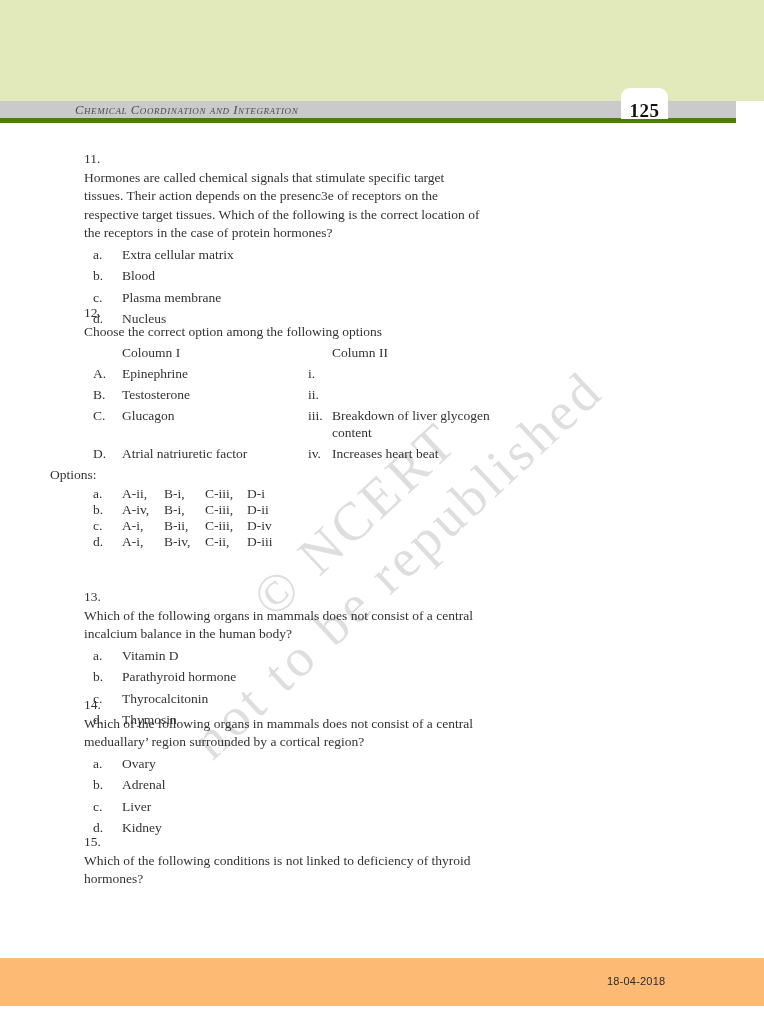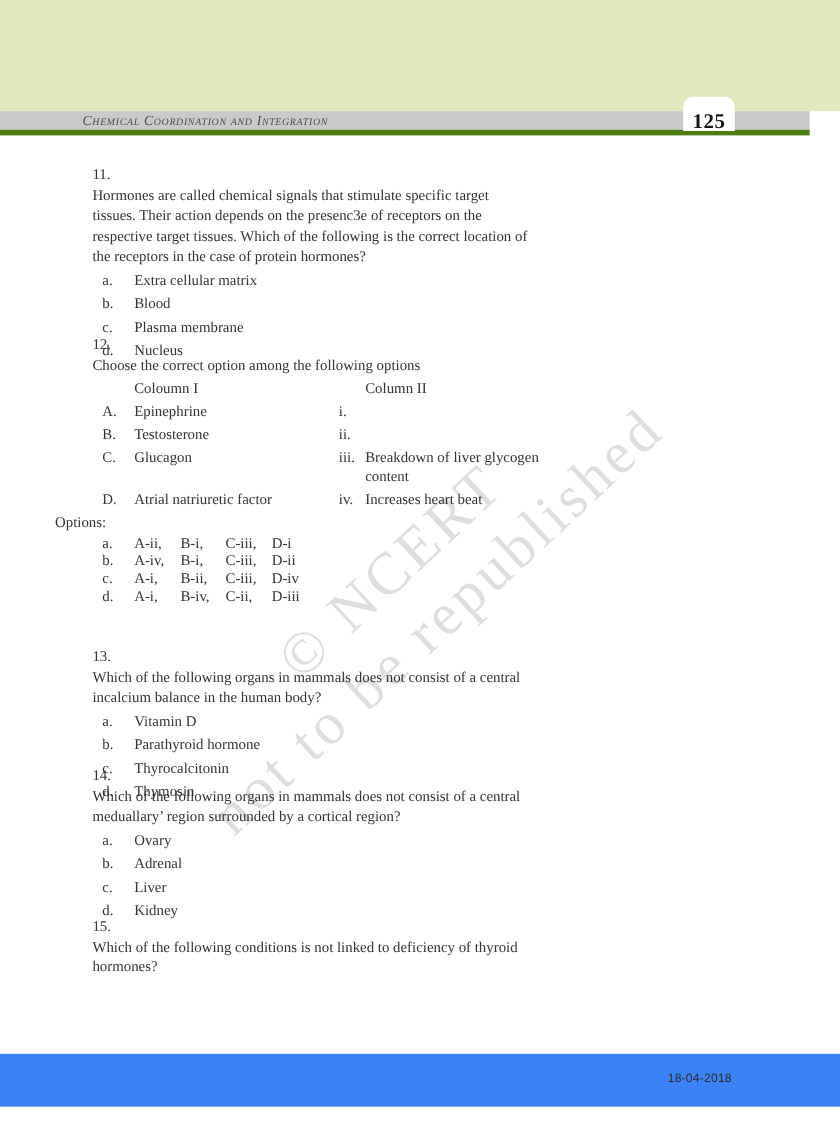--- a/index.html
+++ b/index.html
@@ -38,21 +38,21 @@
   .mc1h{width:210px;}
   .m-row{display:flex;line-height:17px;margin-bottom:4px;}
   .ml{margin-left:9px;width:29px;}
   .mlt{width:186px;}
   .mr{width:24px;}
   .mrt{width:200px;white-space:pre-line;}
   .opts-label{margin-left:-34px;margin-top:2px;line-height:17px;}
   .combos{margin-top:3px;}
   .combo{display:flex;line-height:16px;}
   .cc1{width:42px;}.cc2{width:41px;}.cc3{width:42px;}
-  .footer-band{position:absolute;left:0;top:958px;width:764px;height:48px;background:#3b82f6;z-index:1;}
+  .footer-band{position:absolute;left:0;top:958px;width:764px;height:48px;background:#fdba74;z-index:1;}
   .footer-date{
     position:absolute;left:607px;top:17px;
     font-family:"Liberation Sans", sans-serif;font-size:11px;color:#2b2b2b;letter-spacing:0.2px;
   }
 </style>
 </head>
 <body>
 
 <div class="page">
 

